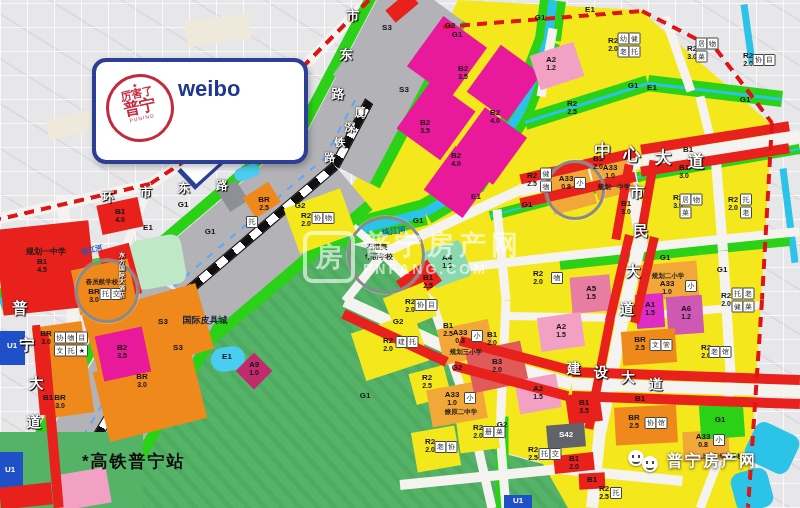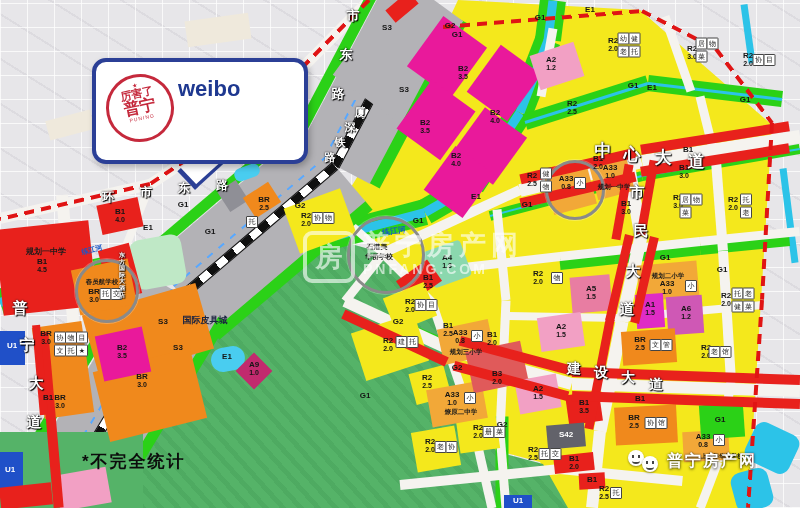--- a/index.html
+++ b/index.html
@@ -542,21 +542,21 @@
         <span class="v">1.0</span>
       </div>
       <div class="zl" style="left: 667px; top: 288px;">
         <span class="c">A33</span>
         <span class="v">1.0</span>
       </div>
       <div class="zl" style="left: 703px; top: 441px;">
         <span class="c">A33</span>
         <span class="v">0.8</span>
       </div>
-      <div class="zl" style="left: 497px; top: 366px; margin-top: 12px;">
+      <div class="zl" style="left: 497px; top: 366px;">
         <span class="c">B3</span>
         <span class="v">2.0</span>
       </div>
       <div class="zl wt" style="left: 12px; top: 346px;">
         <span class="c">U1</span>
       </div>
       <div class="zl wt" style="left: 10px; top: 470px;">
         <span class="c">U1</span>
       </div>
       <div class="zl wt" style="left: 518px; top: 501px;">
@@ -725,21 +725,21 @@
   </div>
 
   <div id="wmark">
     <div class="wlogo">房</div>
     <div class="wtxt">
       <div class="wt1">普宁房产网</div>
       <div class="wt2">PNFANG.COM</div>
     </div>
   </div>
 
-  <div id="footnote">*不完全统计</div>
+  <div id="footnote">*高铁普宁站</div>
 
   <div id="sitelogo">
     <div class="faces">
       <div class="face f1"></div>
       <div class="face f2"></div>
     </div>
     <div class="stxt">普宁房产网</div>
   </div>
 </div>
 

